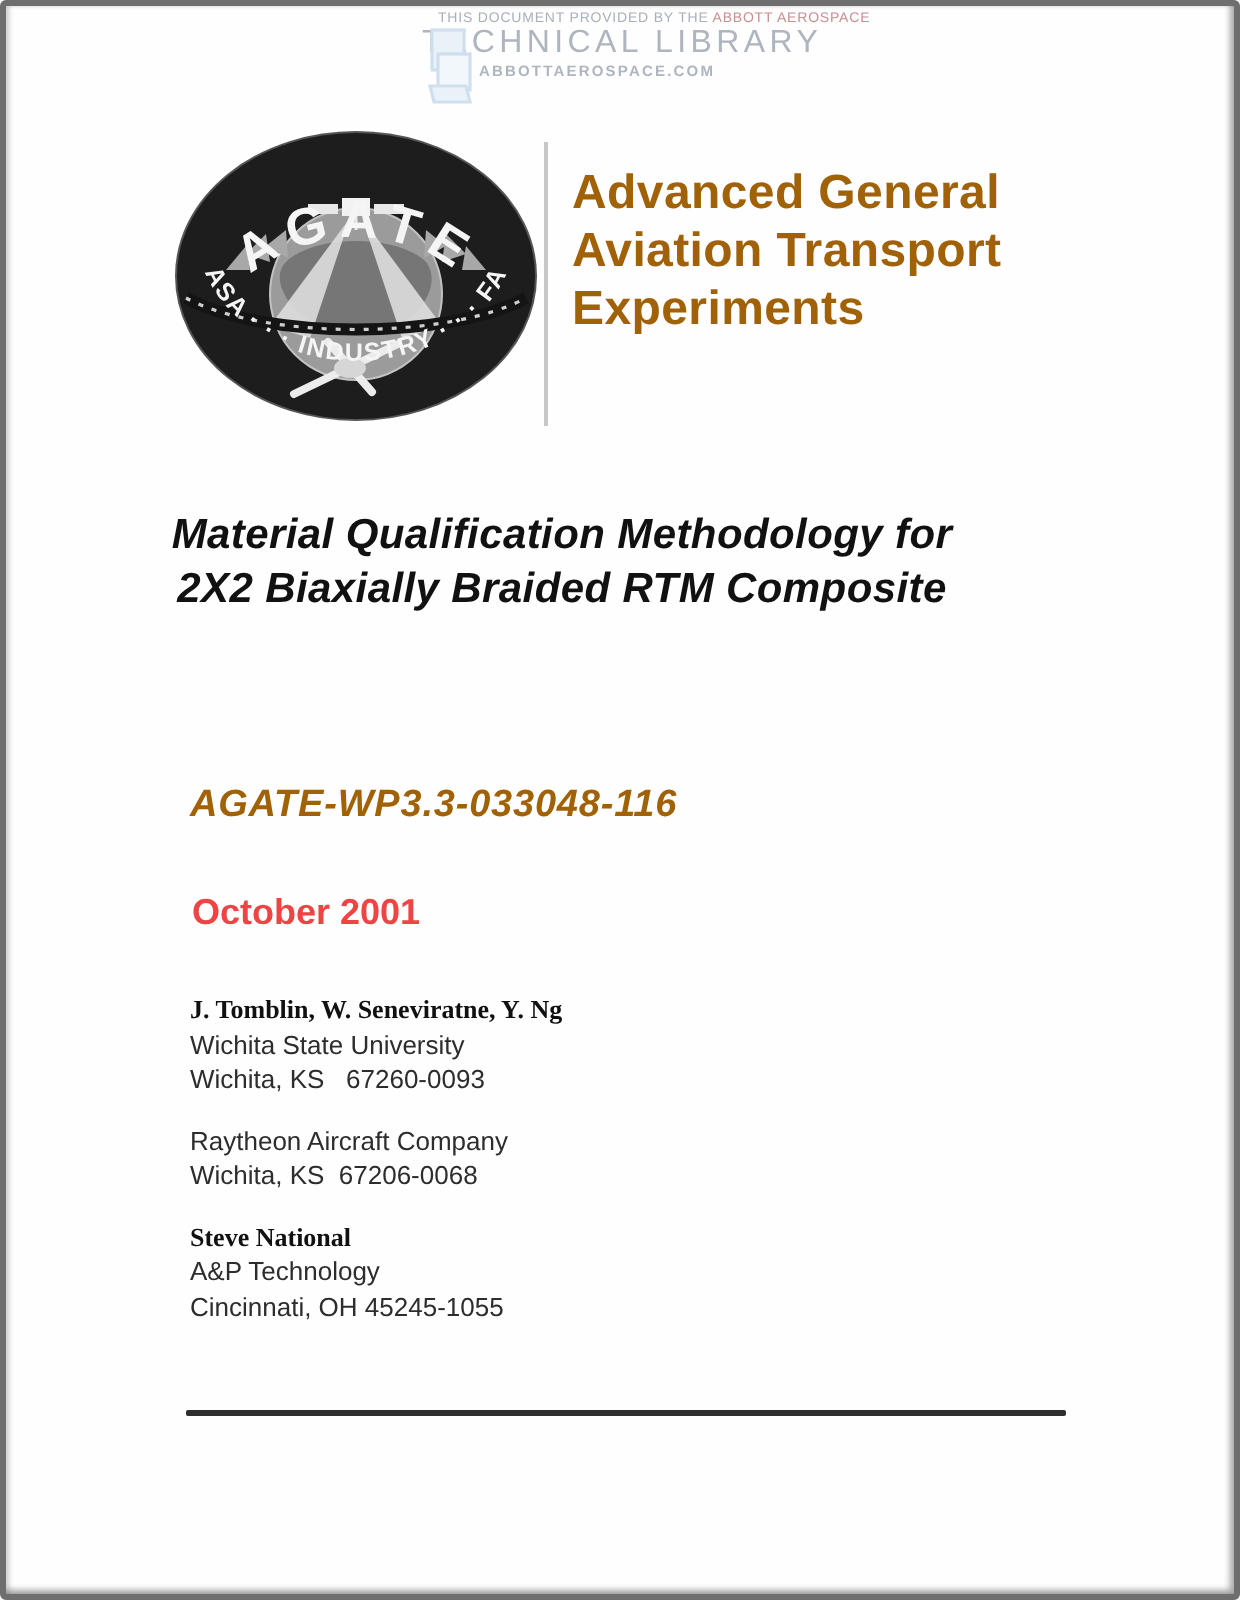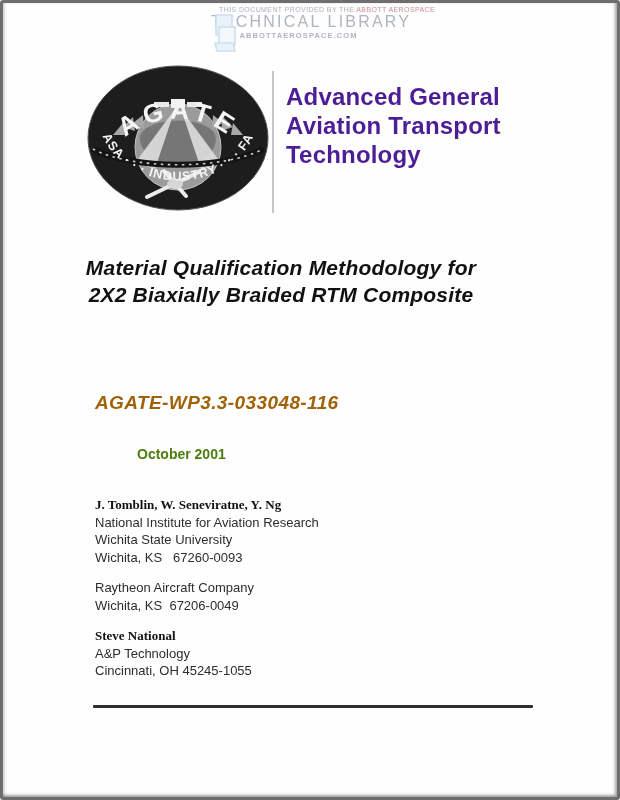--- a/index.html
+++ b/index.html
@@ -15,32 +15,32 @@
   .wm-icon{position:absolute;left:2px;top:7px;}
   .wm-line1{white-space:pre;text-align:center;font-size:7px;letter-spacing:.4px;color:#a9b0ba;padding-left:12px;}
   .wm-line1 .wm-brand{color:#c98f8f;}
   .wm-title{font-size:16px;letter-spacing:2.2px;color:#aeb5bf;font-weight:400;padding-left:4px;white-space:nowrap;}
   .wm-url{font-size:7.5px;font-weight:700;letter-spacing:1.1px;color:#aeb5bf;text-align:center;padding-right:2px;}
   
   .logo{position:absolute;left:84px;top:62px;}
   .header-divider{position:absolute;left:269px;top:68px;width:2px;height:142px;background:#c7c7c7;}
   .org-title{
     position:absolute;left:283px;top:79px;width:300px;
-    font-size:24px;font-weight:700;line-height:29px;color:#4c1d95;letter-spacing:.2px;
+    font-size:24px;font-weight:700;line-height:29px;color:#a16207;letter-spacing:.2px;
   }
   
   .doc-title{
     position:absolute;left:0;top:251px;width:556px;text-align:center;
     font-size:21px;font-weight:700;font-style:italic;line-height:27px;color:#111;letter-spacing:.2px;
   }
   .report-number{
     position:absolute;left:92px;top:389px;
     font-size:19px;font-weight:700;font-style:italic;color:#a16207;letter-spacing:.4px;
   }
-  .doc-date{position:absolute;left:93px;top:443px;font-size:14px;font-weight:700;color:#4d7c0f;margin-left:41px;}
+  .doc-date{position:absolute;left:93px;top:443px;font-size:18px;font-weight:700;color:#ef4444;}
   .authors{position:absolute;left:92px;top:493px;font-size:13px;line-height:17.5px;color:#2d2d2d;}
   .author-block{margin-bottom:13px;}
   .author-name{font-weight:700;color:#111;white-space:pre;font-family:Liberation Serif, serif;}
   .author-line{white-space:pre;}
   .bottom-rule{position:absolute;left:90px;top:702px;width:440px;height:3px;background:#2e2e2e;border-radius:1px;}
 </style>
 </head>
 <body>
 
 <div class="page">
@@ -104,42 +104,41 @@
     <text font-family="Liberation Sans, sans-serif" font-size="12.5" font-weight="700" fill="#f5f5f5" letter-spacing="1">
       <textPath href="#arcBottom" startOffset="50%" text-anchor="middle">NASA · · ·  INDUSTRY  · · · FAA</textPath>
     </text>
   </svg>
 
   <div class="header-divider"></div>
 
   <div class="org-title">
     <div>Advanced General</div>
     <div>Aviation Transport</div>
-    <div>Technology</div>
+    <div>Experiments</div>
   </div>
 
   <div class="doc-title">
     <div>Material Qualification Methodology for</div>
     <div>2X2 Biaxially Braided RTM Composite</div>
   </div>
 
   <div class="report-number">AGATE-WP3.3-033048-116</div>
 
   <div class="doc-date">October 2001</div>
 
   <div class="authors">
     <div class="author-block">
       <div class="author-name">J. Tomblin, W. Seneviratne, Y. Ng</div>
-      <div class="author-line">National Institute for Aviation Research</div>
       <div class="author-line">Wichita State University</div>
       <div class="author-line">Wichita, KS   67260-0093</div>
     </div>
     <div class="author-block">
       <div class="author-line">Raytheon Aircraft Company</div>
-      <div class="author-line">Wichita, KS  67206-0049</div>
+      <div class="author-line">Wichita, KS  67206-0068</div>
     </div>
     <div class="author-block">
       <div class="author-name">Steve National</div>
       <div class="author-line">A&amp;P Technology</div>
       <div class="author-line">Cincinnati, OH 45245-1055</div>
     </div>
   </div>
 
   <div class="bottom-rule"></div>
 

